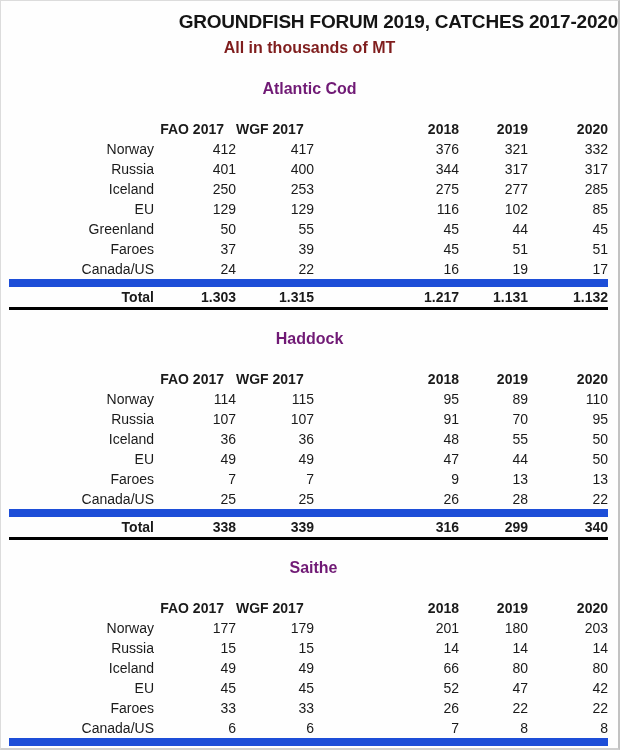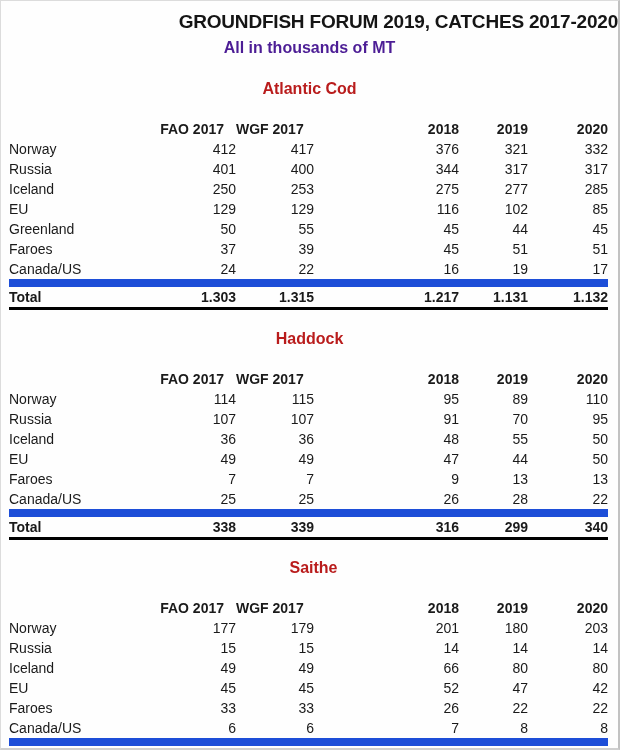--- a/index.html
+++ b/index.html
@@ -17,41 +17,41 @@
   }
   .title {
     padding:9px 0 0 10px;
     font-size:19px; font-weight:700; line-height:23px;
     color:#151515; letter-spacing:-0.2px;text-align:right;
   }
   .subtitle {
     margin-top:6px;
     text-align:center;
     font-size:16px; font-weight:700; line-height:18px;
-    color:#4c1d95;
+    color:#7f1d1d;
   }
   .section-title {
     text-align:center;
     font-size:16px; font-weight:700; line-height:20px;
-    color:#b91c1c;
+    color:#701a75;
   }
   .st1 { margin-top:22px; }
   .st2 { margin-top:19px; }
   .st3 { margin-top:18px;padding-left:8px; }
   table.catch {
     border-collapse:collapse; table-layout:fixed;
     width:599px; margin-left:8px; margin-top:20px;
     font-size:14px; color:#1a1a1a;
   }
   table.catch th, table.catch td {
     padding:0; height:20px; line-height:20px;
     white-space:nowrap; overflow:hidden;
     font-weight:normal;
   }
-  .lbl { text-align:left; font-weight:700;margin-left:36px; }
+  .lbl { text-align:right; font-weight:700;margin-left:36px; }
   .num { text-align:right; }
   thead th.num { font-weight:700; }
   thead th.pad { padding-right:12px; }
   .c5 { padding-right:9px;margin-top:48px; }
   tr.total td {
     font-weight:700;
     border-top:8px solid #1d4ed8;
     border-bottom:3px solid #000;
   }
 </style>

